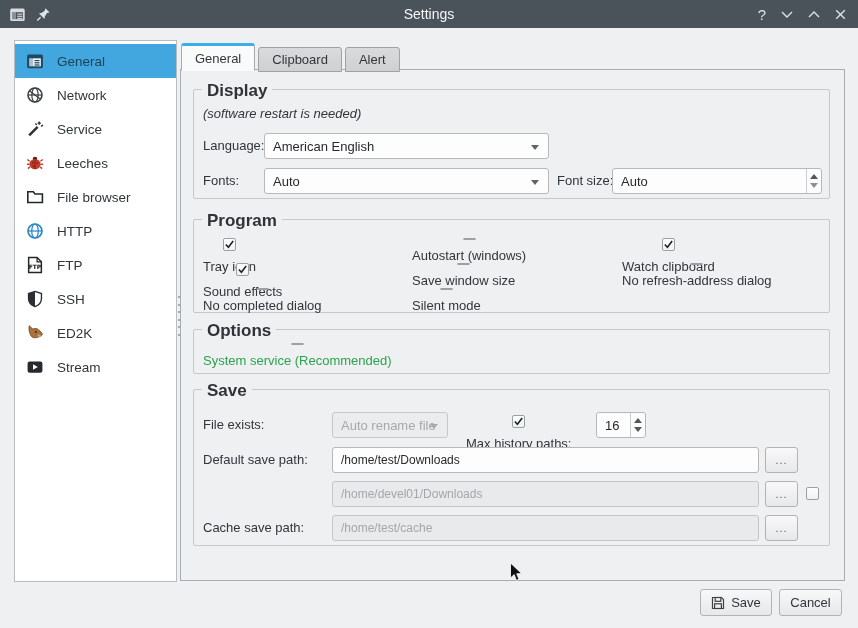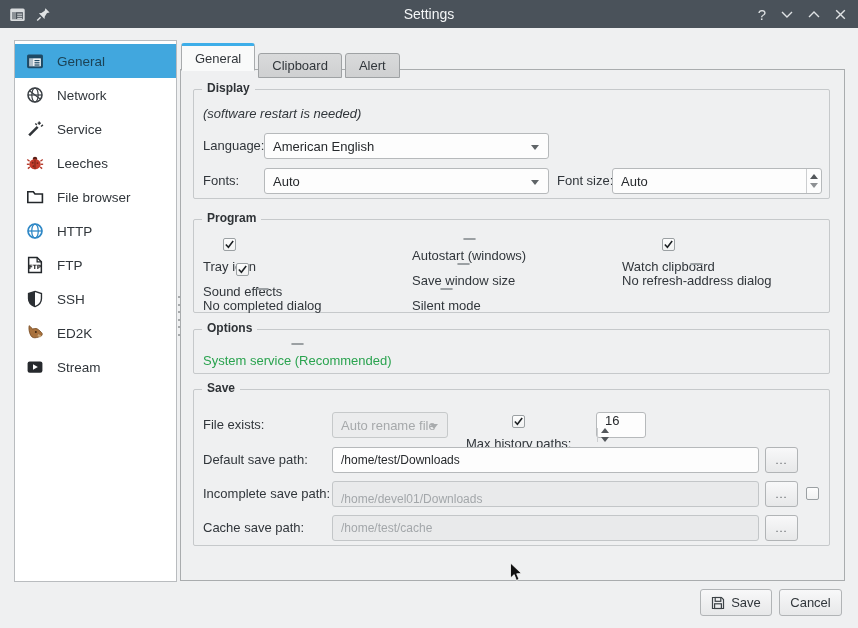--- a/index.html
+++ b/index.html
@@ -16,27 +16,27 @@
   
   .sidebar { position:absolute; left:14px; top:40px; width:163px; height:542px; background:#ffffff; border:1px solid #b9bcbf; padding-top:3px; }
   .sb-item { height:34px; display:flex; align-items:center; padding-left:11px; gap:13px; font-size:13.5px; color:#31363b; }
   .sb-item.sel { background:#41a7de; color:#1c4356; font-weight:normal; }
   .sb-ico { width:18px; height:18px; display:flex; align-items:center; justify-content:center; }
   .splitter { position:absolute; left:177px; top:296px; width:3px; height:40px; display:flex; flex-direction:column; justify-content:space-between; align-items:center; }
   .splitter i { width:2px; height:2px; background:#a7aaac; display:block; }
 
   
   .tabbar { position:absolute; left:181px; top:43px; height:27px; display:flex; gap:3px; z-index:3; }
-  .tab { font-size:13px; color:#31363b; display:flex; align-items:center; justify-content:center; padding:0 13px; border:1px solid #9fa2a4; border-radius:3px 3px 0 0; background:linear-gradient(#d9dadb,#cfd0d1); margin-top:10px; height:25px; }
+  .tab { font-size:13px; color:#31363b; display:flex; align-items:center; justify-content:center; padding:0 13px; border:1px solid #9fa2a4; border-radius:3px 3px 0 0; background:linear-gradient(#d9dadb,#cfd0d1); margin-top:4px; height:25px; }
   .tab.active { background:#f9fafa; border-color:#a8abad; border-top:3px solid #3daee9; border-bottom:1px solid #f9fafa; margin-top:0; height:28px; }
 
   
   .pane { position:absolute; left:180px; top:69px; width:665px; height:512px; border:1px solid #a9acae; background:#eff0f1; z-index:1; }
   .grp { position:absolute; border:1px solid #c6c9cb; border-radius:2px; }
-  .grp-title { position:absolute; top:-9px; left:8px; background:#eff0f1; padding:0 5px; font-size:12px; font-weight:bold; color:#2f3337; }
+  .grp-title { position:absolute; top:-9px; left:8px; background:#eff0f1; padding:0 5px; font-size:17px; font-weight:bold; color:#2f3337; }
   .lbl { position:absolute; font-size:13px; color:#31363b; line-height:26px; white-space:nowrap; }
   .note { position:absolute; font-size:13px; font-style:italic; color:#31363b; white-space:nowrap; }
 
   .combo { position:absolute; height:26px; background:#fdfdfd; border:1px solid #b6b9bb; border-radius:3px; display:flex; align-items:center; padding:0 8px; font-size:13px; color:#26292c; }
   .combo .tri { position:absolute; right:9px; top:11px; width:0; height:0; border-left:4px solid transparent; border-right:4px solid transparent; border-top:5px solid #5f6467; }
   .combo.disabled { background:#ebeced; border-color:#c6c9ca; color:#a6a9ab; }
   .combo.disabled .tri { border-top-color:#a8abad; }
 
   .input { position:absolute; height:26px; background:#fdfdfd; border:1px solid #b6b9bb; border-radius:3px; display:flex; align-items:center; padding:0 8px; font-size:12px; color:#26292c; white-space:nowrap; overflow:hidden; }
   .input.disabled { background:#e9eaeb; border-color:#c3c6c8; color:#a3a7aa; }
@@ -328,36 +328,35 @@
         <span class="tri"></span>
       </div>
       <div class="cbrow" style="left:272px; top:25px;">
         <span class="cb checked">
             <svg width="11" height="11" viewBox="0 0 12 12">
               <path d="M2 6 L4.8 9 L10 2.2" stroke="#1d2124" stroke-width="1.7" fill="none"></path>
             </svg>
           </span>
         <span class="cblab">Max history paths:</span>
       </div>
-      <div class="spin" style="left:402px; top:22px; width:50px;flex-direction:column;">
+      <div class="spin" style="left:402px; top:22px; width:50px;">
         <span class="spin-val">16</span>
         <span class="spin-btns">
             <span class="tri-up"></span>
             <span class="tri-down" style="border-top-color:#53575b;"></span>
           </span>
       </div>
 
       <span class="lbl" style="left:9px; top:57px;">Default save path:</span>
       <div class="input" style="left:138px; top:57px; width:427px;">
         <span>/home/test/Downloads</span>
       </div>
       <div class="btn browse" style="left:571px; top:57px; width:33px; height:26px;">...</div>
 
-      <span class="lbl" style="left:9px; top:91px;">Incomplete save path:</span>
-      <div class="input disabled" style="left:138px; top:91px; width:427px;align-items:flex-end;">
+      <div class="input disabled" style="left:138px; top:91px; width:427px;">
         <span>/home/devel01/Downloads</span>
       </div>
       <div class="btn browse" style="left:571px; top:91px; width:33px; height:26px;">...</div>
       <span class="cb" style="position:absolute; left:612px; top:97px;"></span>
 
       <span class="lbl" style="left:9px; top:125px;">Cache save path:</span>
       <div class="input disabled" style="left:138px; top:125px; width:427px;">
         <span>/home/test/cache</span>
       </div>
       <div class="btn browse" style="left:571px; top:125px; width:33px; height:26px;">...</div>

